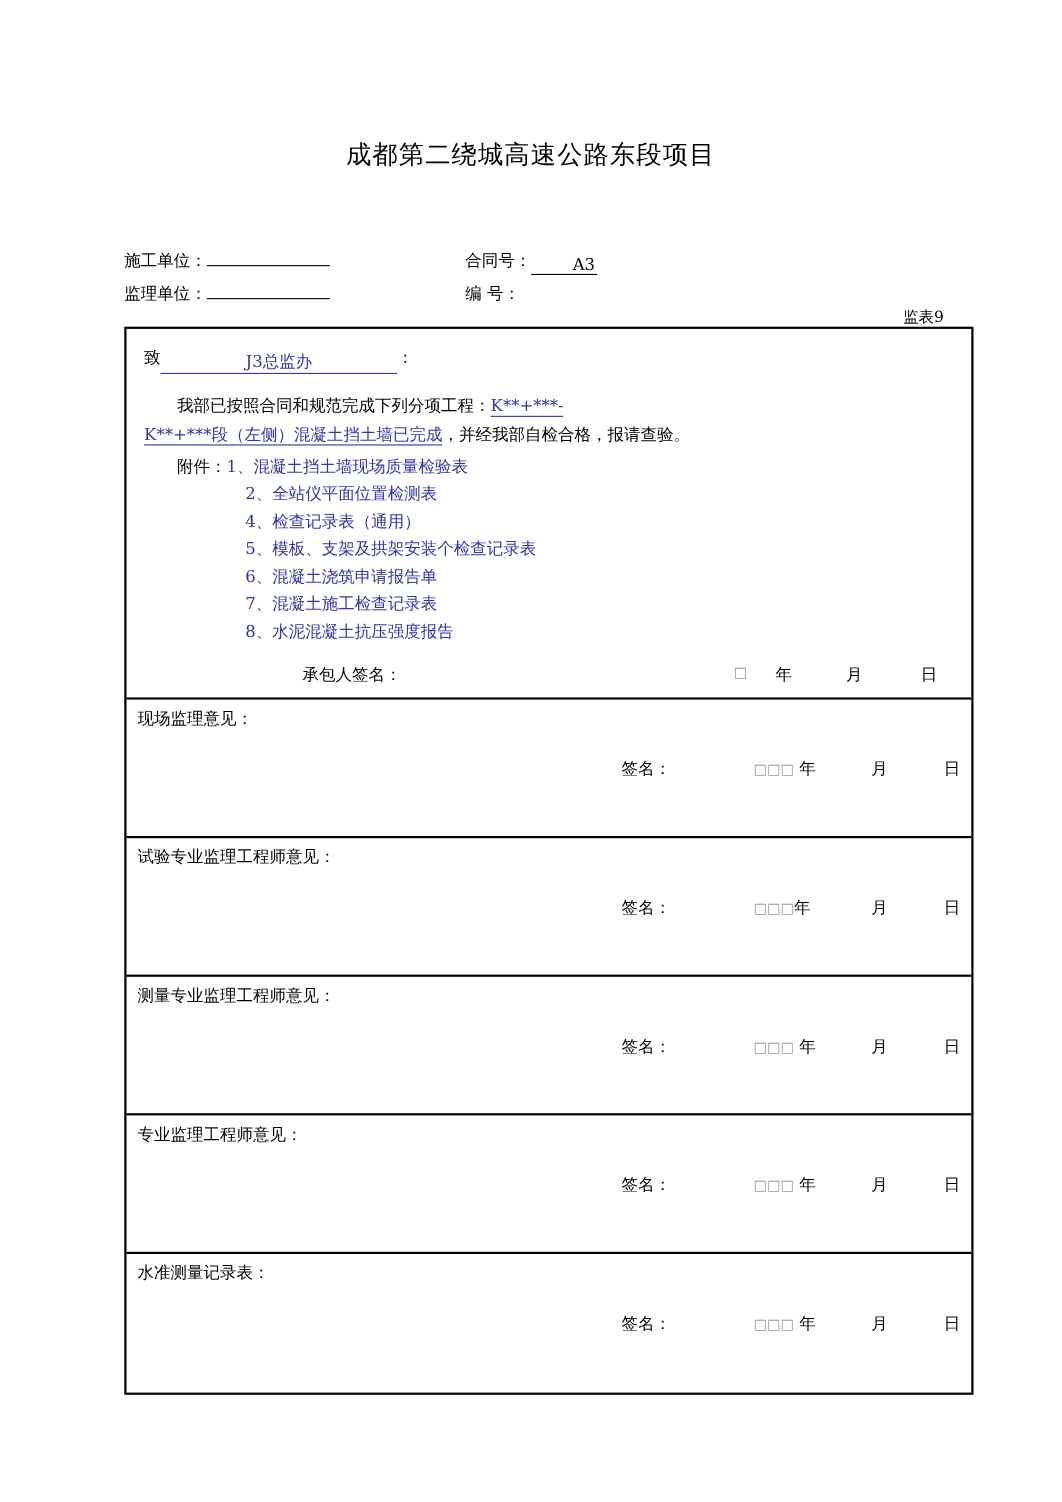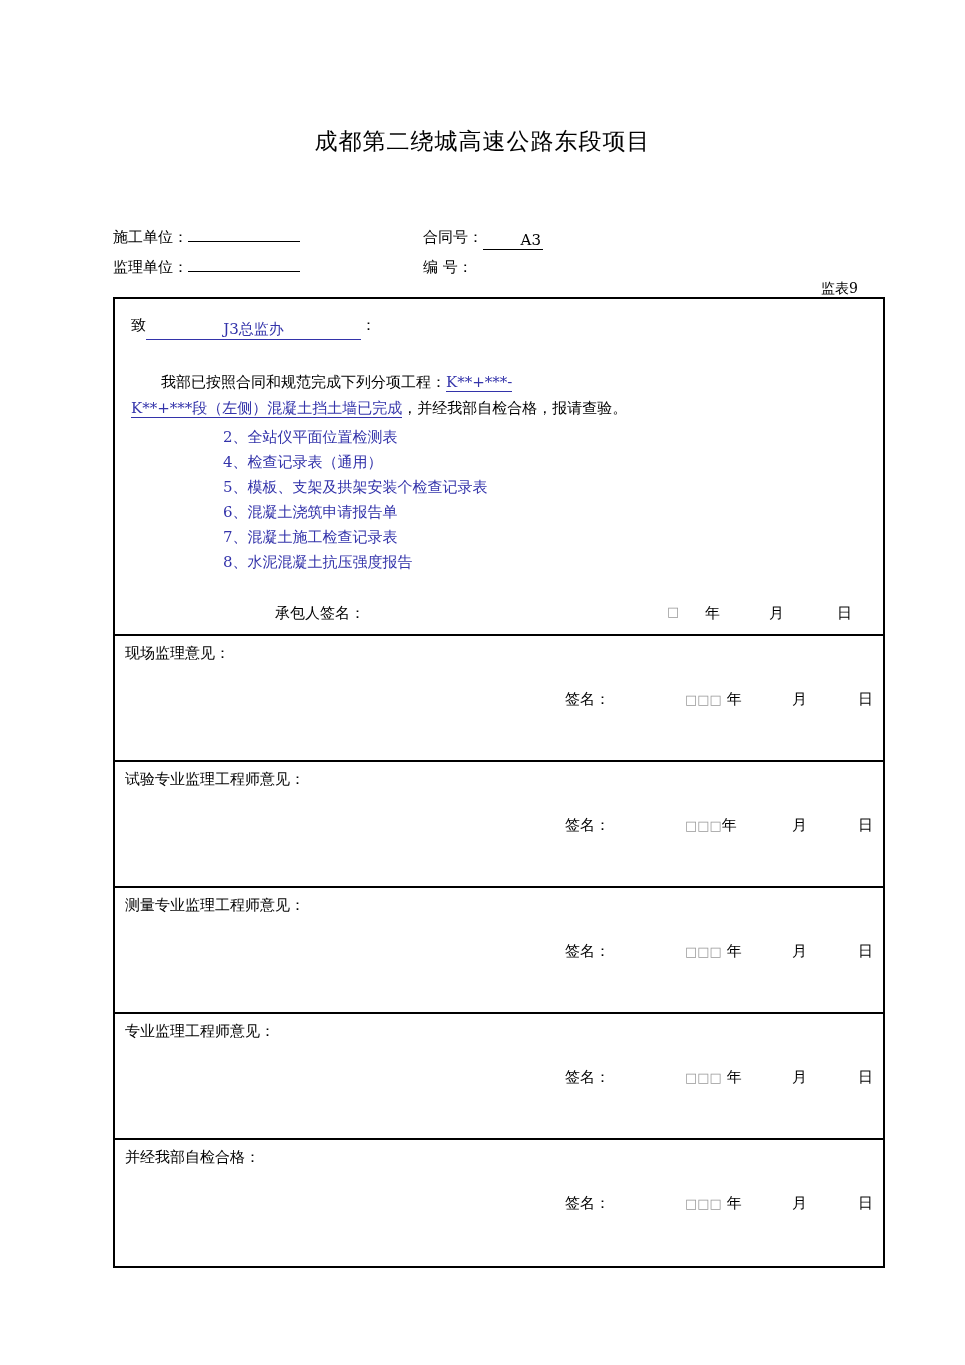--- a/index.html
+++ b/index.html
@@ -126,21 +126,21 @@
     border-bottom: 1px solid #3333aa;
     text-align: center;
     color: #3333aa;
     height: 20px;
     line-height: 20px;
     vertical-align: -4px;
     font-size: 15px;
   }
 
   .para {
-    margin-top: 29px;
+    margin-top: 16px;
     font-size: 15px;
     line-height: 26px;
     text-indent: 30px;
   }
   .para2 {
     font-size: 15px;
     line-height: 26px;
   }
 
   .attach-wrap {
@@ -271,20 +271,23 @@
       </div>
 
       <div class="para">
         <span>我部已按照合同和规范完成下列分项工程：</span><span class="blue-u">K**+***-</span>
       </div>
       <div class="para2">
         <span class="blue-u">K**+***段（左侧）混凝土挡土墙已完成</span><span>，并经我部自检合格，报请查验。</span>
       </div>
 
       <div class="attach-wrap">
+        <div class="attach-head">
+          <span>附件：</span><span class="blue">1、混凝土挡土墙现场质量检验表</span>
+        </div>
         <ul class="attach-list">
           <li>2、全站仪平面位置检测表</li>
           <li>4、检查记录表（通用）</li>
           <li>5、模板、支架及拱架安装个检查记录表</li>
           <li>6、混凝土浇筑申请报告单</li>
           <li>7、混凝土施工检查记录表</li>
           <li>8、水泥混凝土抗压强度报告</li>
         </ul>
       </div>
 
@@ -331,21 +334,21 @@
       <span class="op-label">专业监理工程师意见：</span>
       <div class="op-sign">
         <span class="s-label">签名：</span>
         <span class="s-year"><span class="box-ph">□□□</span> <span>年</span></span>
         <span class="s-month">月</span>
         <span class="s-day">日</span>
       </div>
     </div>
 
     <div class="cell cell-op cell-op-last">
-      <span class="op-label">并经我部自检合格：</span>
+      <span class="op-label">水准测量记录表：</span>
       <div class="op-sign">
         <span class="s-label">签名：</span>
         <span class="s-year"><span class="box-ph">□□□</span> <span>年</span></span>
         <span class="s-month">月</span>
         <span class="s-day">日</span>
       </div>
     </div>
 
   </div>
 </div>

